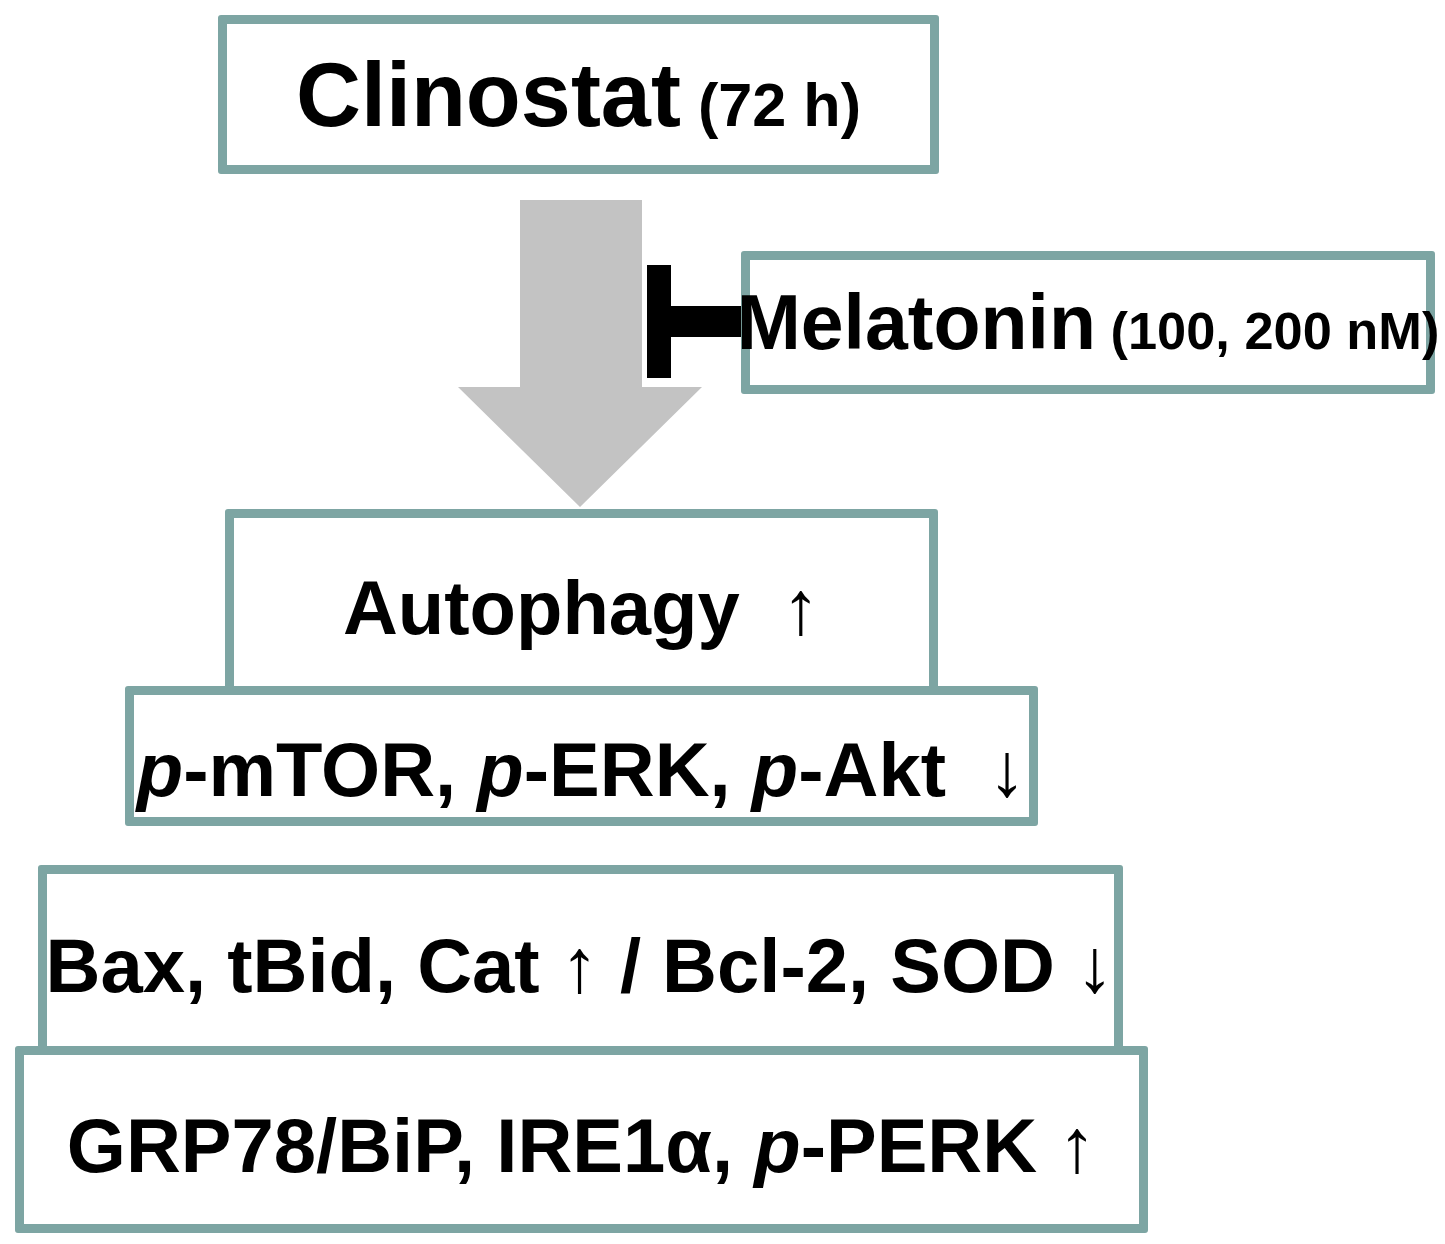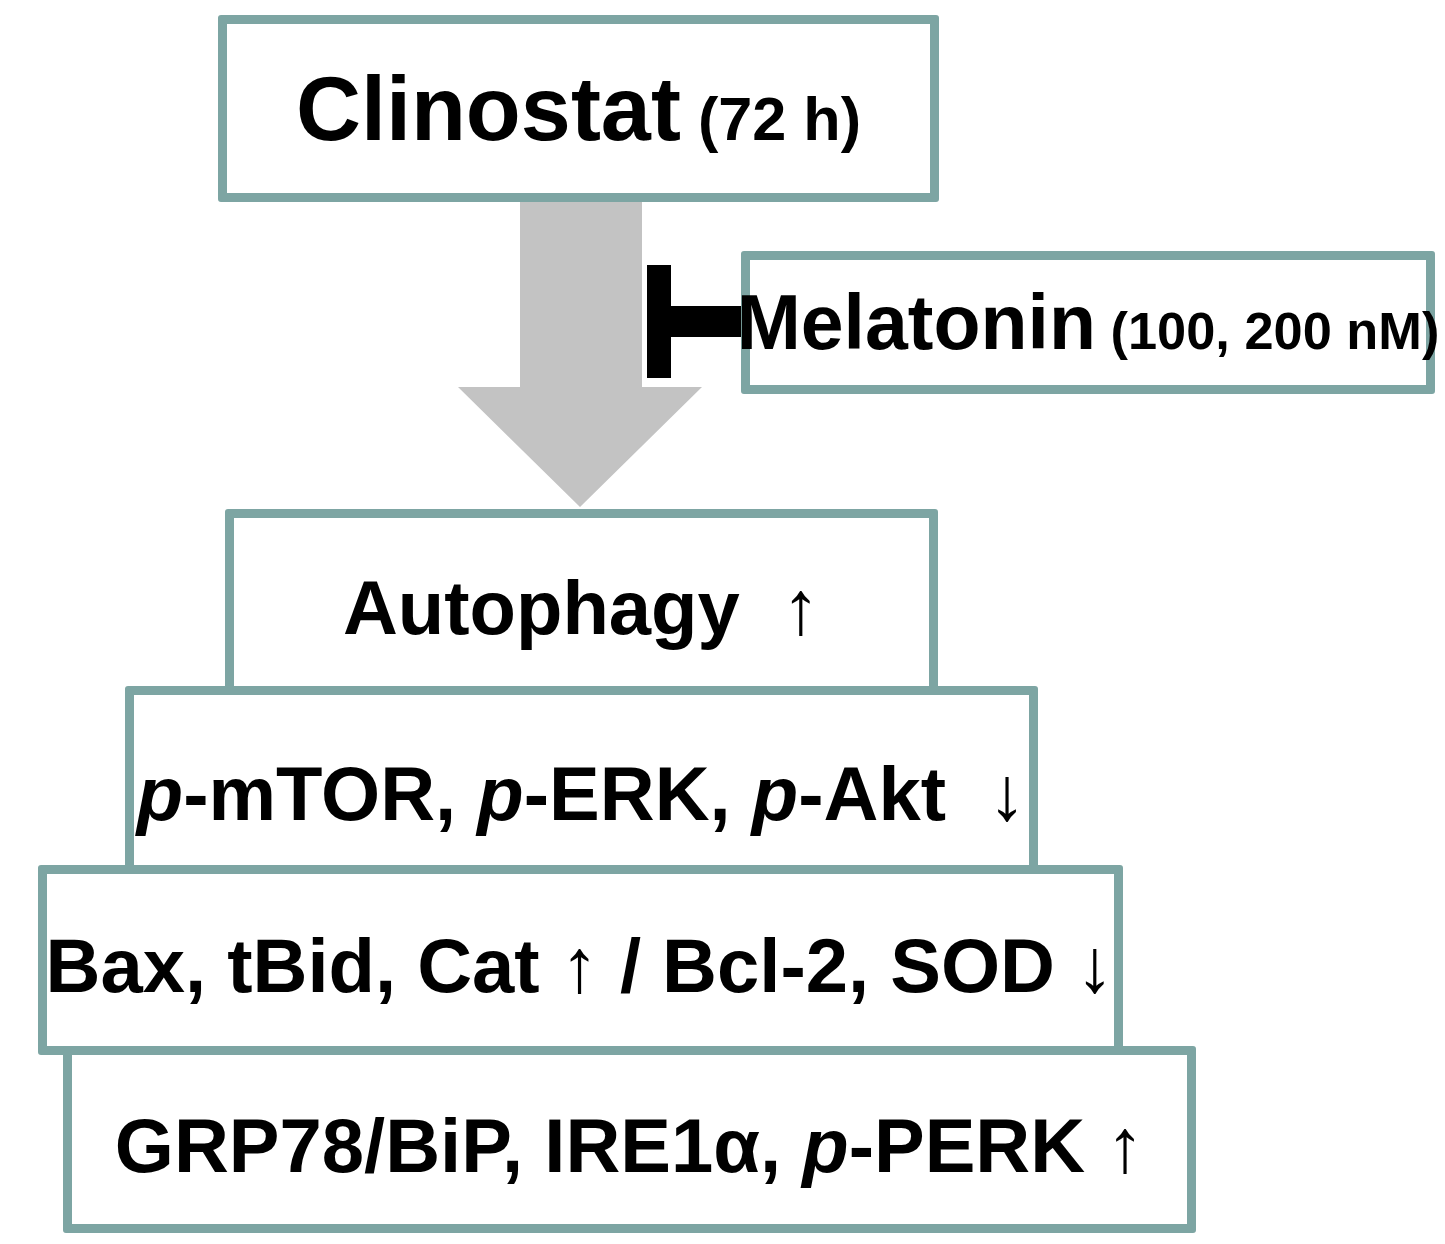--- a/index.html
+++ b/index.html
@@ -31,28 +31,28 @@
   .dbox .label{
     white-space:pre;
     font-weight:bold;
     line-height:1;
     text-align:center;
   }
   .seg-small{font-size:0.68em;}
   .seg-italic{font-style:italic;}
 
   
-  .box-clinostat{left:218px;top:15px;width:721px;height:187px;}
+  .box-clinostat{left:218px;top:15px;width:721px;height:159px;}
   .box-clinostat .label{font-size:90px;}
   .box-melatonin{left:741px;top:251px;width:694px;height:143px;}
   .box-melatonin .label{font-size:77px;}
   .box-autophagy{left:225px;top:509px;width:713px;height:186px;padding-top:12px;}
-  .box-pmtor{left:125px;top:686px;width:913px;height:188px;padding-top:28px;}
+  .box-pmtor{left:125px;top:686px;width:913px;height:140px;padding-top:28px;}
   .box-bax{left:38px;top:865px;width:1085px;height:190px;padding-top:12px;justify-content:flex-end;}
-  .box-grp78{left:15px;top:1046px;width:1133px;height:187px;padding-top:12px;margin-left:48px;}
+  .box-grp78{left:15px;top:1046px;width:1133px;height:187px;padding-top:12px;}
   .box-autophagy .label,.box-pmtor .label,.box-bax .label,.box-grp78 .label{font-size:76px;}
 
   .arrow-svg{position:absolute;left:458px;top:200px;width:244px;height:308px;}
   .tbar-svg{position:absolute;left:647px;top:265px;width:99px;height:113px;}
 </style>
 </head>
 <body>
 
 <div class="canvas">
 

